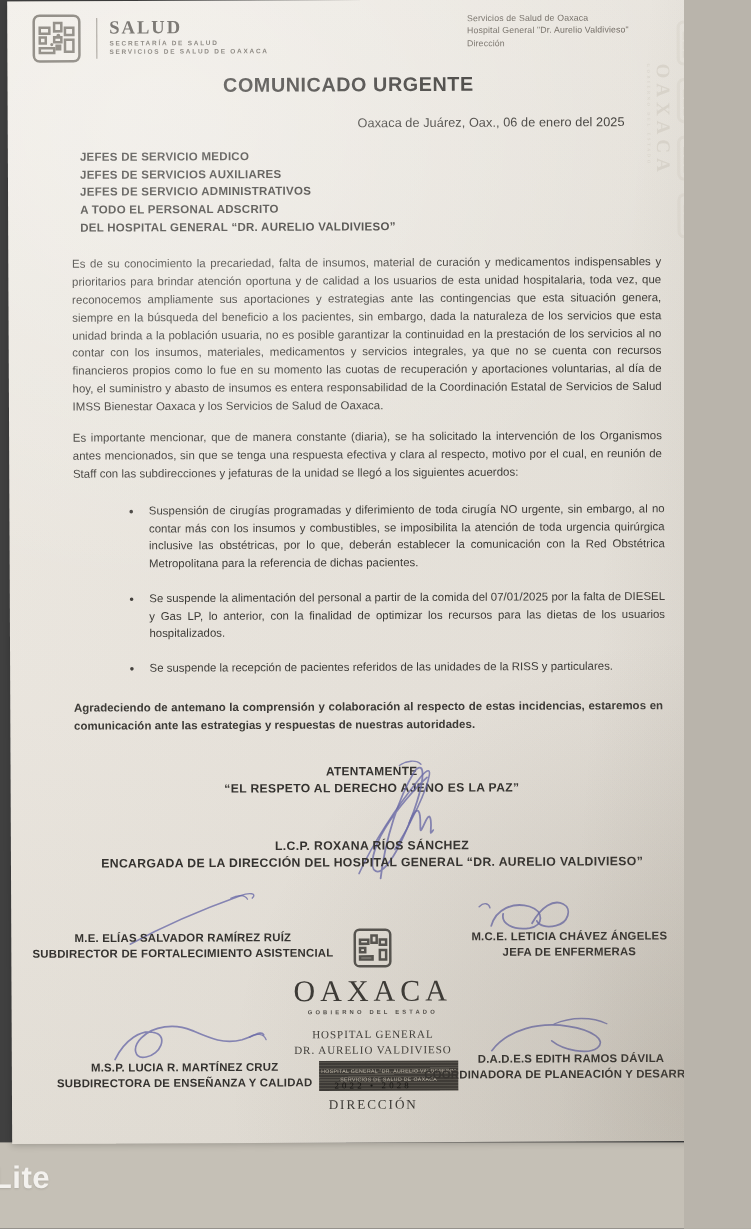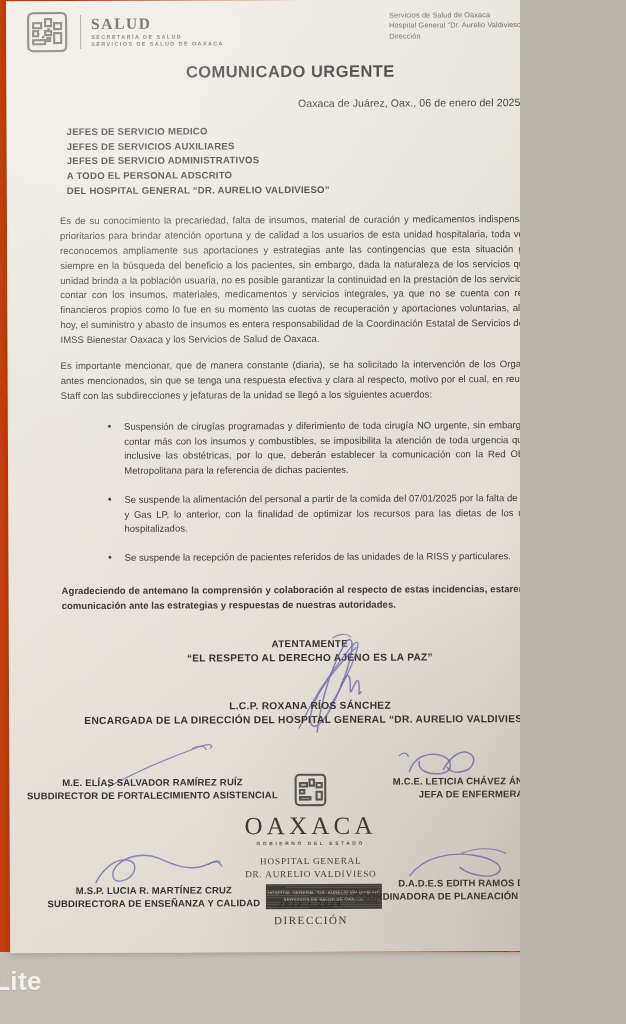--- a/index.html
+++ b/index.html
@@ -2,23 +2,23 @@
 <html><head>
 <meta charset="utf-8">
 <style>
   html,body{margin:0;padding:0;background:#b9b4ab;}
   body{
     font-family:"Liberation Sans", sans-serif;
     -webkit-font-smoothing:antialiased;
   }
   #page{
     position:relative;
-    width:520px;height:1024px;
+    width:570px;height:1024px;
     overflow:hidden;
-    background:#c2410c;
+    background:#404040;
   }
   
   .sheet{
     position:absolute;
     left:6px; top:0px;
     width:602px; height:952px;
     background:
       linear-gradient(103deg, rgba(255,255,255,0.10) 0%, rgba(0,0,0,0.045) 100%),
       linear-gradient(180deg,#efebe4 0%,#eae6de 30%,#e9e4dc 62%,#e2ddd4 100%);
     box-shadow:0 1px 6px rgba(0,0,0,.22);

